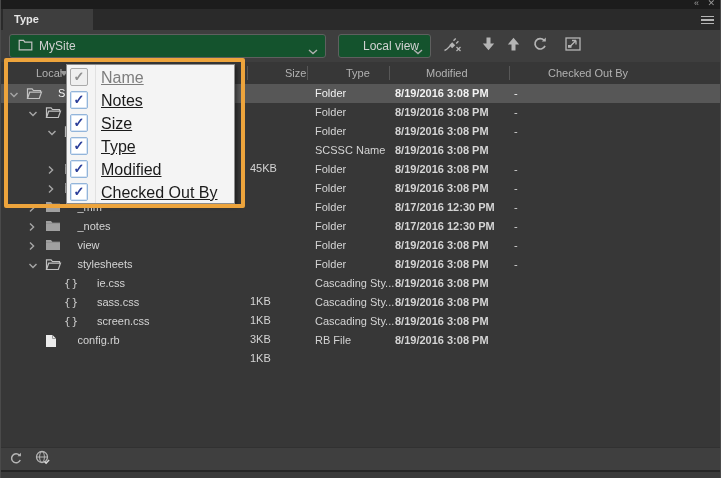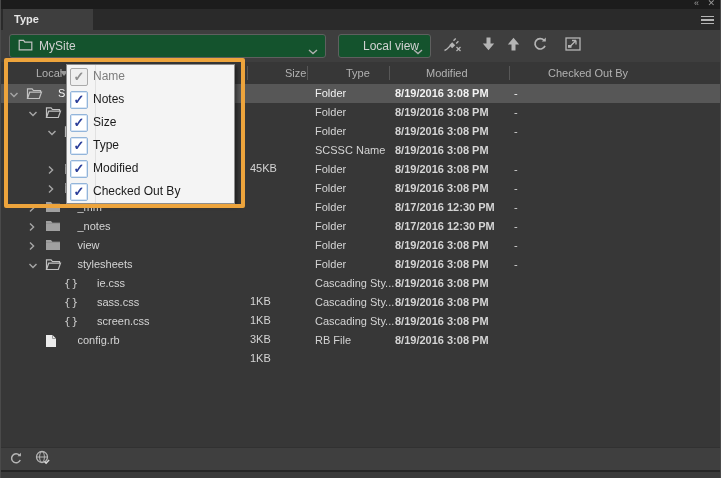--- a/index.html
+++ b/index.html
@@ -76,21 +76,21 @@
     background:#f4f4f4;border:1px solid #8c8c8c;box-shadow:2px 2px 4px rgba(0,0,0,.45);
   }
   .ctx-gutter-line{position:absolute;left:28px;top:0;bottom:0;width:1px;background:#e1e1e1;}
   .menu-item{position:relative;height:23px;}
   .mi-check{
     position:absolute;left:3px;top:2.5px;width:18px;height:18px;background:#ffffff;
     border:1px solid #93b5da;border-radius:2px;box-shadow:inset 0 0 0 1px #d9e6f5;
     display:flex;align-items:center;justify-content:center;
   }
   .mi-check .glyph{color:#2b3e9a;font-size:13px;font-weight:bold;line-height:1;}
-  .mi-label{position:absolute;left:26px;top:4px;font-size:12px;color:#1b1b1b;}
+  .mi-label{position:absolute;left:34px;top:4px;font-size:16px;color:#1b1b1b;text-decoration:underline;}
   .menu-item.disabled .mi-check{background:#efefef;border-color:#aaaaaa;box-shadow:none;}
   .menu-item.disabled .mi-check .glyph{color:#8f8f8f;}
   .menu-item.disabled .mi-label{color:#7d7d7d;}
   
   .orange-box{
     position:absolute;left:3px;top:-4px;width:241px;height:150px;z-index:20;
     border:4px solid #EDA43C;border-radius:2px;pointer-events:none;
   }
   
   .bottombar{position:absolute;left:0;top:447px;width:100%;height:23px;background:#3f3f3f;border-top:1px solid #313131;}

